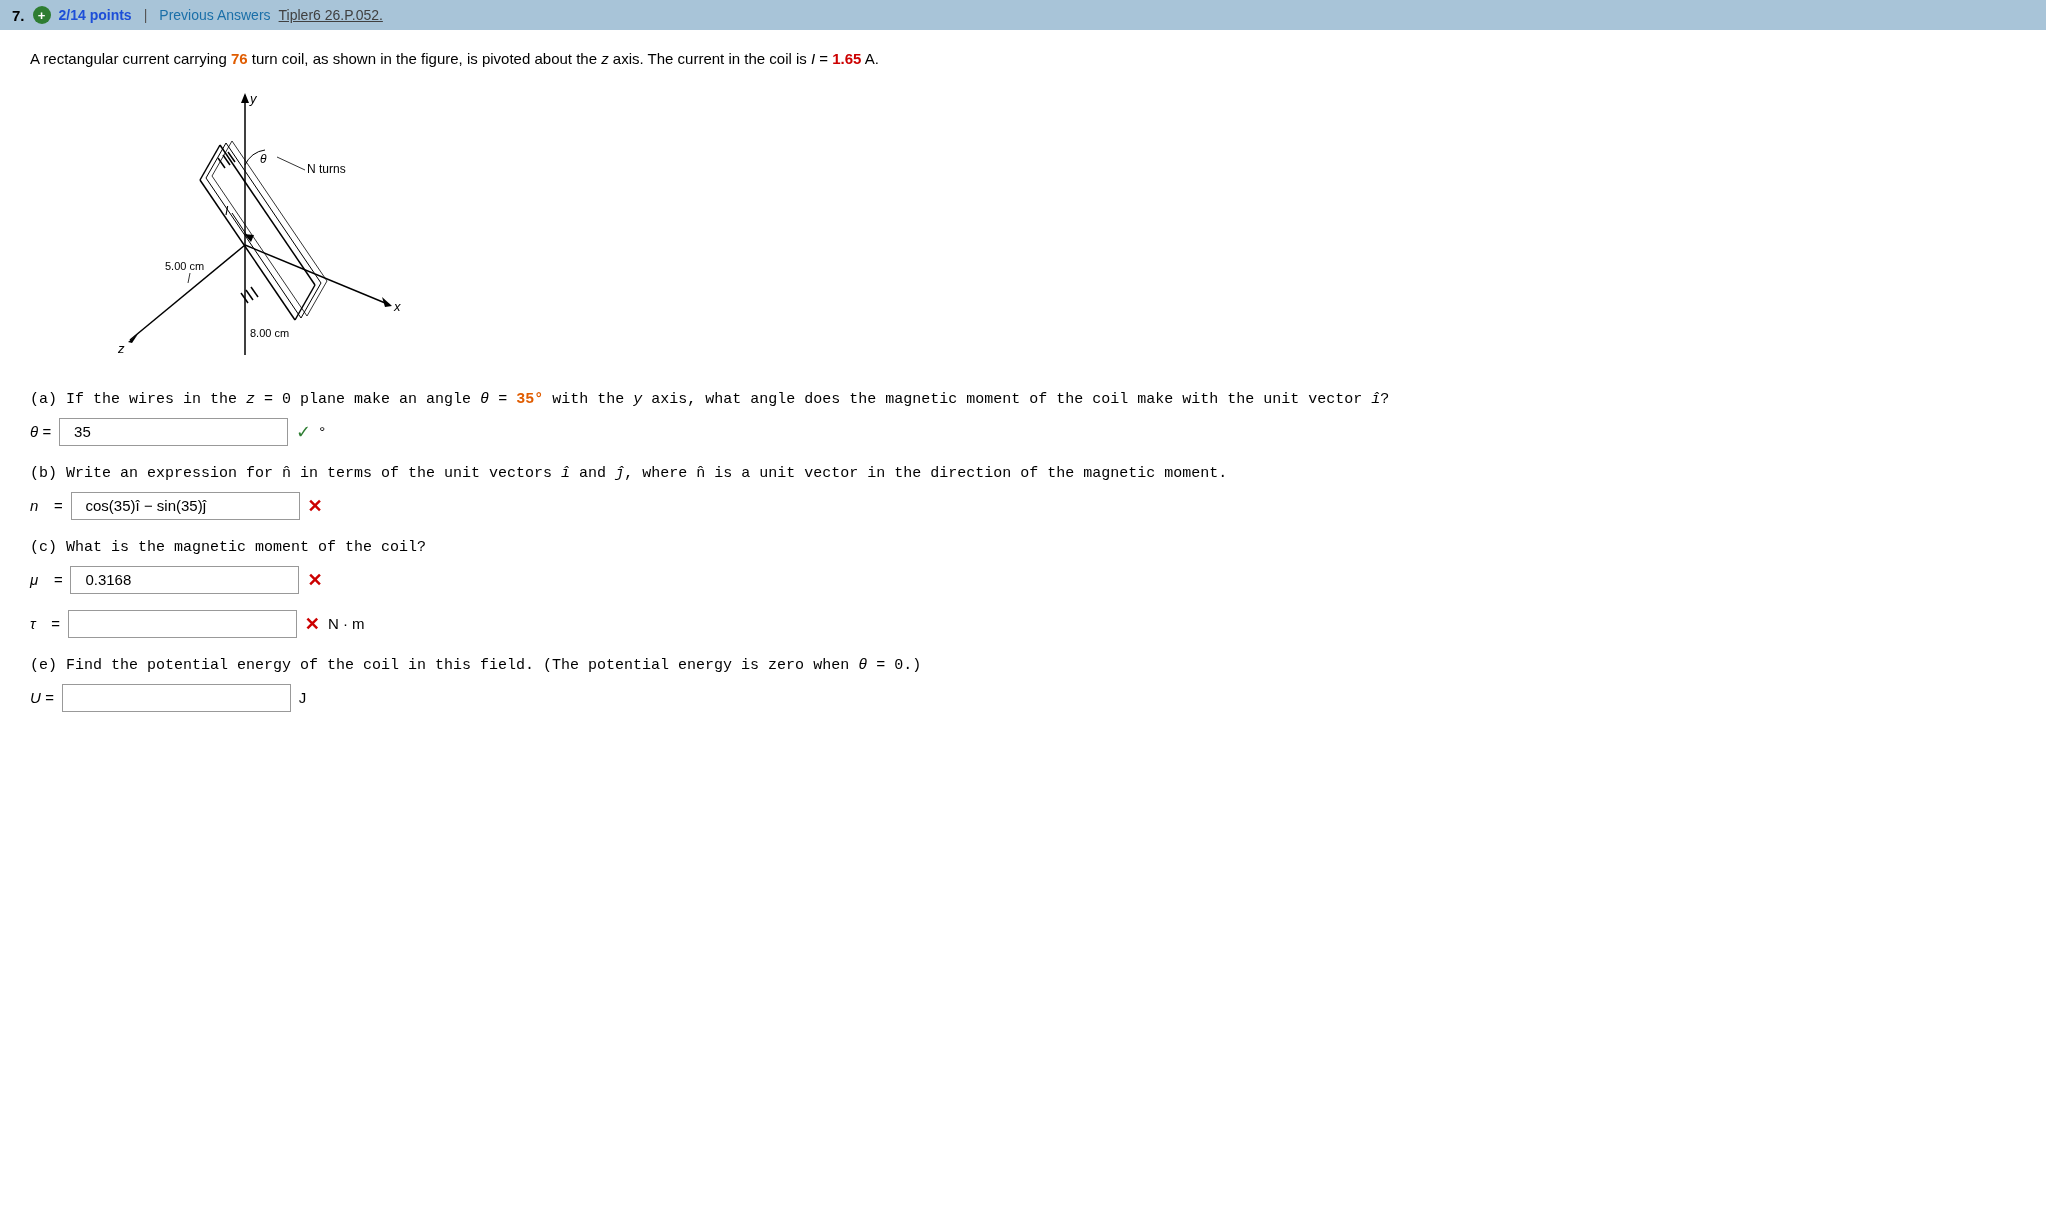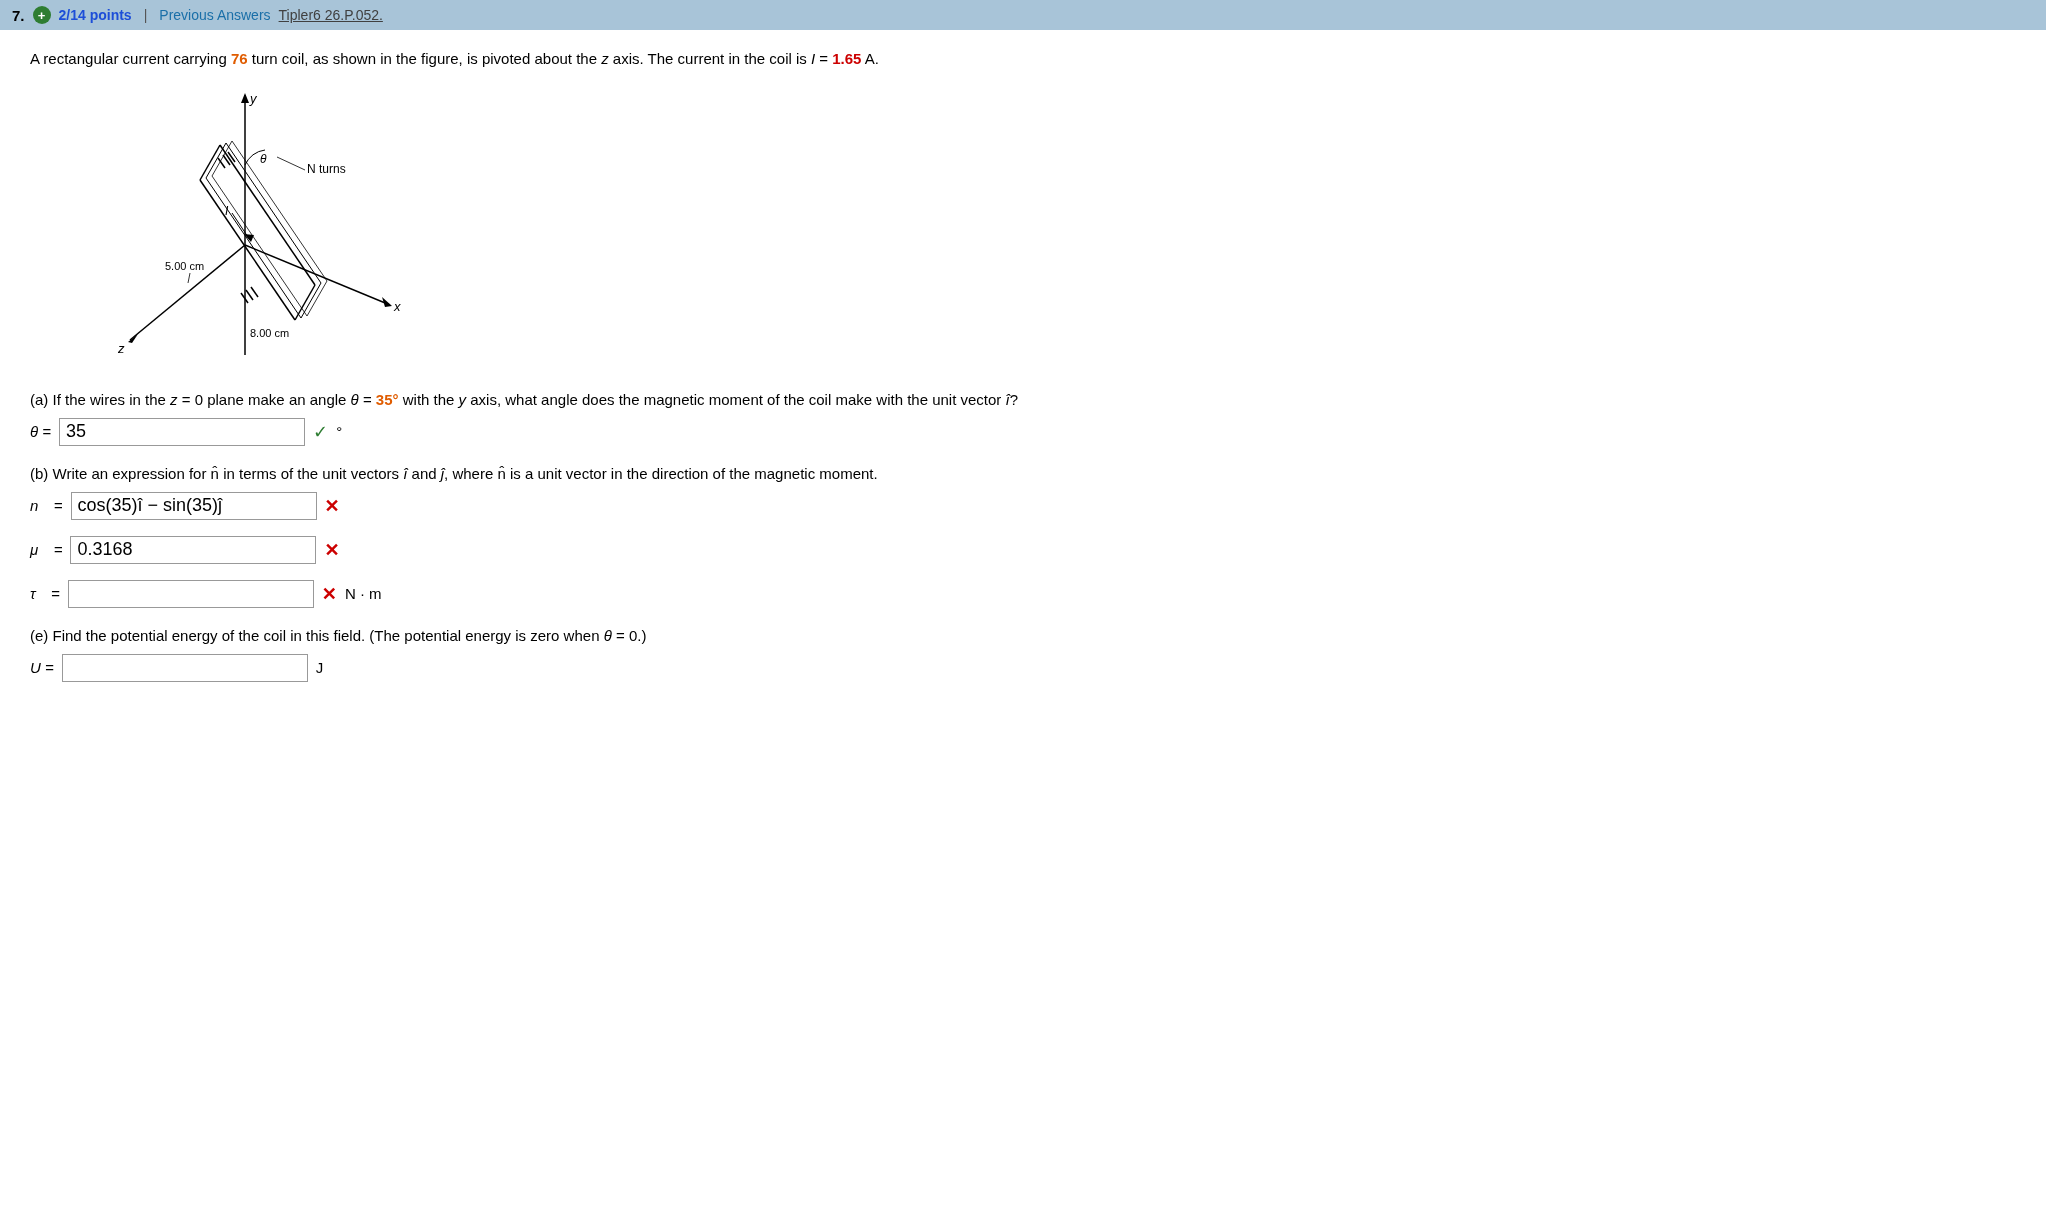--- a/index.html
+++ b/index.html
@@ -64,34 +64,35 @@
     svg.coil-figure {
       width: 340px;
       height: 280px;
     }
     .part {
       margin: 16px 0;
     }
     .part-label {
       margin-bottom: 6px;
       line-height: 1.6;
+      font-family: Liberation Mono, monospace;
     }
     .answer-row {
       display: flex;
       align-items: center;
       gap: 8px;
       margin-top: 4px;
     }
     .answer-label {
       font-size: 15px;
     }
     .answer-input {
       border: 1px solid #999;
-      padding: 3px 6px;
-      font-size: 18px;
+      padding: 3px 14px;
+      font-size: 15px;
       min-width: 120px;
       height: 28px;
     }
     .answer-input-wide {
       min-width: 220px;
     }
     .check-icon {
       color: #2e7d32;
       font-size: 18px;
     }
@@ -197,20 +198,23 @@
       (b) Write an expression for n̂ in terms of the unit vectors <span class="math-italic">î</span> and <span class="math-italic">ĵ</span>, where n̂ is a unit vector in the direction of the magnetic moment.
     </div>
     <div class="answer-row">
       <span class="answer-label math-italic"><i>n</i>⃗ =</span>
       <input class="answer-input answer-input-wide" type="text" value="cos(35)î − sin(35)ĵ" style="">
       <span class="cross-icon">✕</span>
     </div>
   </div>
 
   <div class="part">
+    <div class="part-label">
+      (c) What is the magnetic moment of the coil?
+    </div>
     <div class="answer-row">
       <span class="answer-label math-italic"><i>μ</i>⃗ =</span>
       <input class="answer-input" type="text" value="0.3168" style="">
       <span class="cross-icon">✕</span>
     </div>
   </div>
 
   <div class="part">
     <div class="answer-row">
       <span class="answer-label math-italic"><i>τ</i>⃗ =</span>

